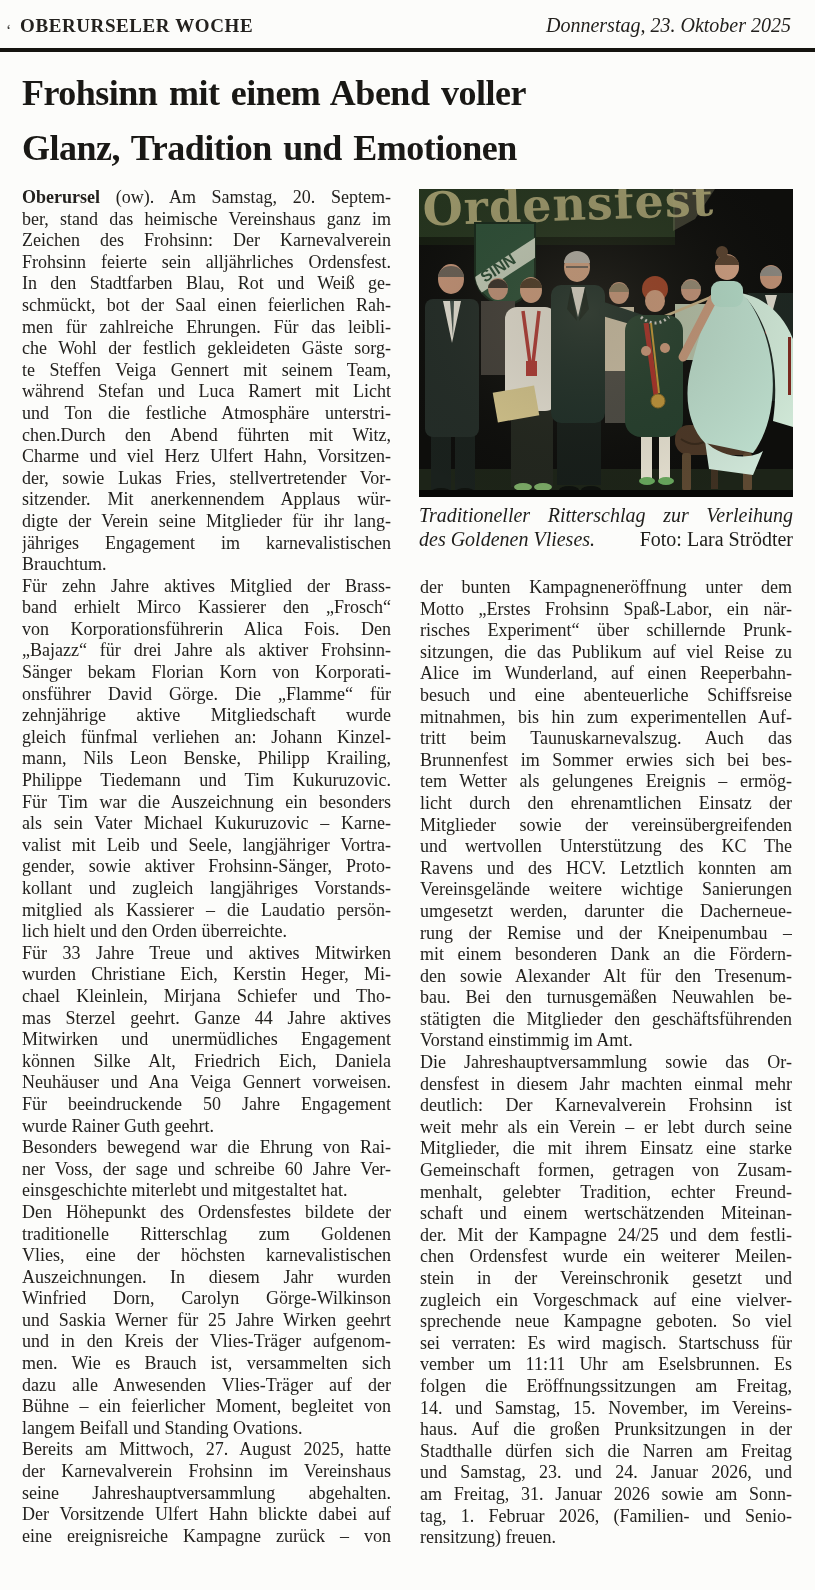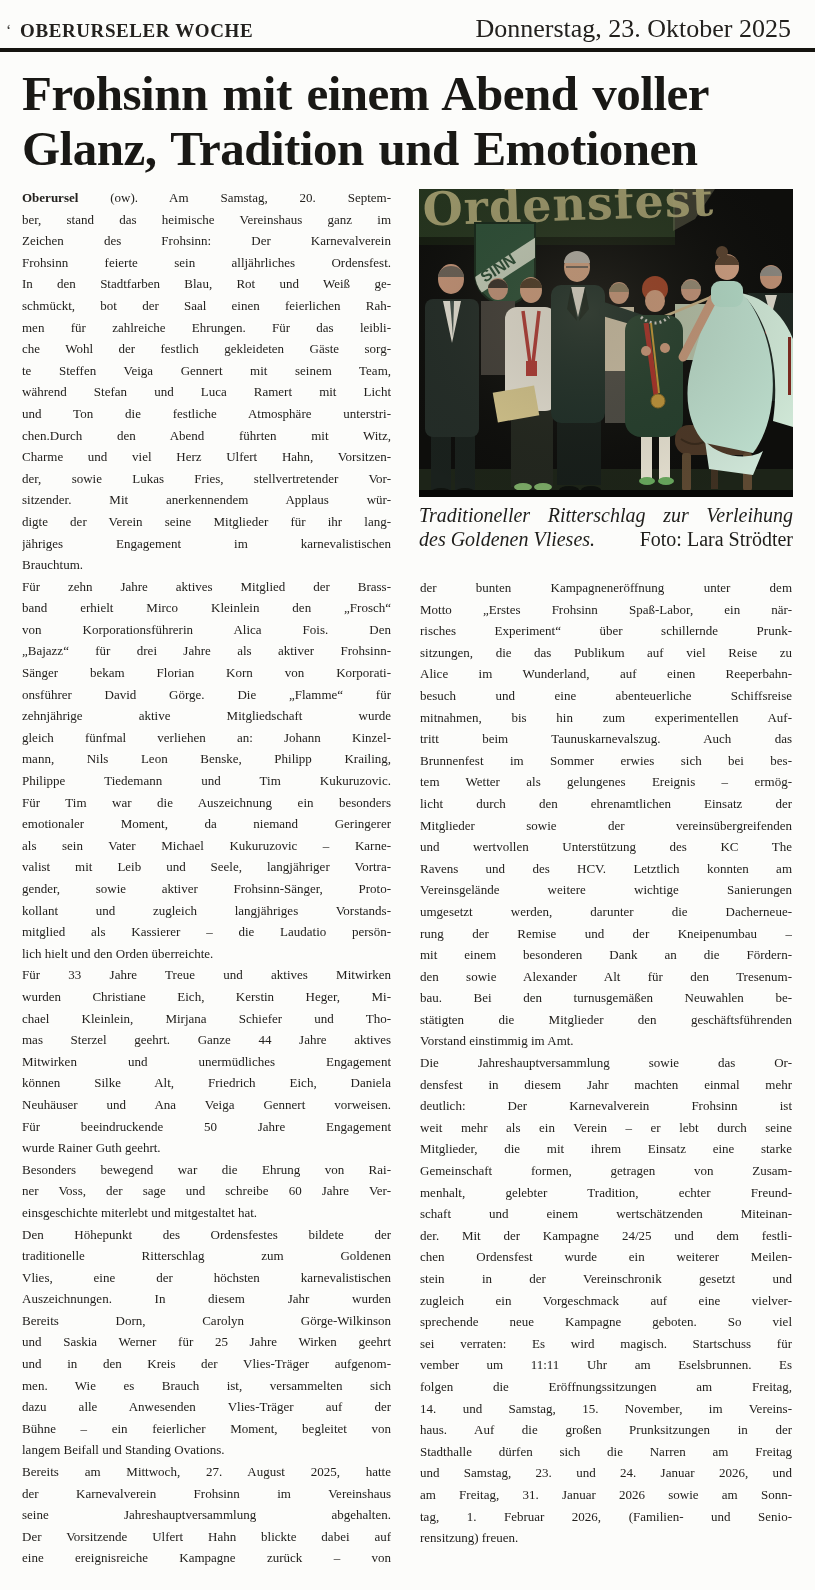--- a/index.html
+++ b/index.html
@@ -4,28 +4,28 @@
 <style>
   * { margin:0; padding:0; box-sizing:border-box; }
   html,body { background:#e9e8e4; }
   body { width:815px; font-family:"Liberation Serif", serif; color:#23211e; }
   .page { position:relative; width:815px; height:1590px; background:#fcfcfa; overflow:hidden; }
 
   .edge-mark { position:absolute; left:6px; top:22px; font-size:16px; color:#3a3835; }
   .header-row { position:absolute; top:14px; left:20px; right:24px;
                 display:flex; justify-content:space-between; align-items:baseline; }
   .masthead { font-weight:bold; font-size:19px; letter-spacing:0.6px; }
-  .issue-date { font-size:26px; }
+  .issue-date { font-size:20px;font-style:italic; }
   .rule { position:absolute; top:48px; left:0; width:815px; height:4px; background:#15140f; }
 
   .headline { position:absolute; top:66px; left:22px; width:775px;
-              font-weight:bold; font-size:49px; line-height:55px;
+              font-weight:bold; font-size:36px; line-height:55px;
               letter-spacing:-0.5px; word-spacing:3px; color:#191815; }
 
-  .col { position:absolute; font-size:13px; line-height:21.6px; color:#23211e; }
+  .col { position:absolute; font-size:18px; line-height:21.6px; color:#23211e; }
   .col-left  { left:22px;  top:187px; width:369px; }
   .col-right { left:420px; top:577px; width:372px; }
   .line { text-align:justify; text-align-last:justify; white-space:nowrap; overflow:hidden; }
   .line.end { text-align-last:left; }
   .line b { font-weight:bold; }
 
   .photo-frame { position:absolute; left:419px; top:189px; width:374px; height:308px;
                  background:#0e0e0c; }
   .photo-frame svg { display:block; }
 
@@ -67,31 +67,30 @@
       <div class="line">während Stefan und Luca Ramert mit Licht</div>
       <div class="line">und Ton die festliche Atmosphäre unterstri-</div>
       <div class="line">chen.Durch den Abend führten mit Witz,</div>
       <div class="line">Charme und viel Herz Ulfert Hahn, Vorsitzen-</div>
       <div class="line">der, sowie Lukas Fries, stellvertretender Vor-</div>
       <div class="line">sitzender. Mit anerkennendem Applaus wür-</div>
       <div class="line">digte der Verein seine Mitglieder für ihr lang-</div>
       <div class="line">jähriges Engagement im karnevalistischen</div>
       <div class="line end">Brauchtum.</div>
       <div class="line">Für zehn Jahre aktives Mitglied der Brass-</div>
-      <div class="line">band erhielt Mirco Kleinlein den „Frosch“</div>
+      <div class="line">band erhielt Mirco Kassierer den „Frosch“</div>
       <div class="line">von Korporationsführerin Alica Fois. Den</div>
       <div class="line">„Bajazz“ für drei Jahre als aktiver Frohsinn-</div>
       <div class="line">Sänger bekam Florian Korn von Korporati-</div>
       <div class="line">onsführer David Görge. Die „Flamme“ für</div>
       <div class="line">zehnjährige aktive Mitgliedschaft wurde</div>
       <div class="line">gleich fünfmal verliehen an: Johann Kinzel-</div>
       <div class="line">mann, Nils Leon Benske, Philipp Krailing,</div>
       <div class="line">Philippe Tiedemann und Tim Kukuruzovic.</div>
       <div class="line">Für Tim war die Auszeichnung ein besonders</div>
-      <div class="line">emotionaler Moment, da niemand Geringerer</div>
       <div class="line">als sein Vater Michael Kukuruzovic – Karne-</div>
       <div class="line">valist mit Leib und Seele, langjähriger Vortra-</div>
       <div class="line">gender, sowie aktiver Frohsinn-Sänger, Proto-</div>
       <div class="line">kollant und zugleich langjähriges Vorstands-</div>
       <div class="line">mitglied als Kassierer – die Laudatio persön-</div>
       <div class="line end">lich hielt und den Orden überreichte.</div>
       <div class="line">Für 33 Jahre Treue und aktives Mitwirken</div>
       <div class="line">wurden Christiane Eich, Kerstin Heger, Mi-</div>
       <div class="line">chael Kleinlein, Mirjana Schiefer und Tho-</div>
       <div class="line">mas Sterzel geehrt. Ganze 44 Jahre aktives</div>
@@ -100,21 +99,21 @@
       <div class="line">Neuhäuser und Ana Veiga Gennert vorweisen.</div>
       <div class="line">Für beeindruckende 50 Jahre Engagement</div>
       <div class="line end">wurde Rainer Guth geehrt.</div>
       <div class="line">Besonders bewegend war die Ehrung von Rai-</div>
       <div class="line">ner Voss, der sage und schreibe 60 Jahre Ver-</div>
       <div class="line end">einsgeschichte miterlebt und mitgestaltet hat.</div>
       <div class="line">Den Höhepunkt des Ordensfestes bildete der</div>
       <div class="line">traditionelle Ritterschlag zum Goldenen</div>
       <div class="line">Vlies, eine der höchsten karnevalistischen</div>
       <div class="line">Auszeichnungen. In diesem Jahr wurden</div>
-      <div class="line">Bereits Dorn, Carolyn Görge-Wilkinson</div>
+      <div class="line">Winfried Dorn, Carolyn Görge-Wilkinson</div>
       <div class="line">und Saskia Werner für 25 Jahre Wirken geehrt</div>
       <div class="line">und in den Kreis der Vlies-Träger aufgenom-</div>
       <div class="line">men. Wie es Brauch ist, versammelten sich</div>
       <div class="line">dazu alle Anwesenden Vlies-Träger auf der</div>
       <div class="line">Bühne – ein feierlicher Moment, begleitet von</div>
       <div class="line end">langem Beifall und Standing Ovations.</div>
       <div class="line">Bereits am Mittwoch, 27. August 2025, hatte</div>
       <div class="line">der Karnevalverein Frohsinn im Vereinshaus</div>
       <div class="line">seine Jahreshauptversammlung abgehalten.</div>
       <div class="line">Der Vorsitzende Ulfert Hahn blickte dabei auf</div>

